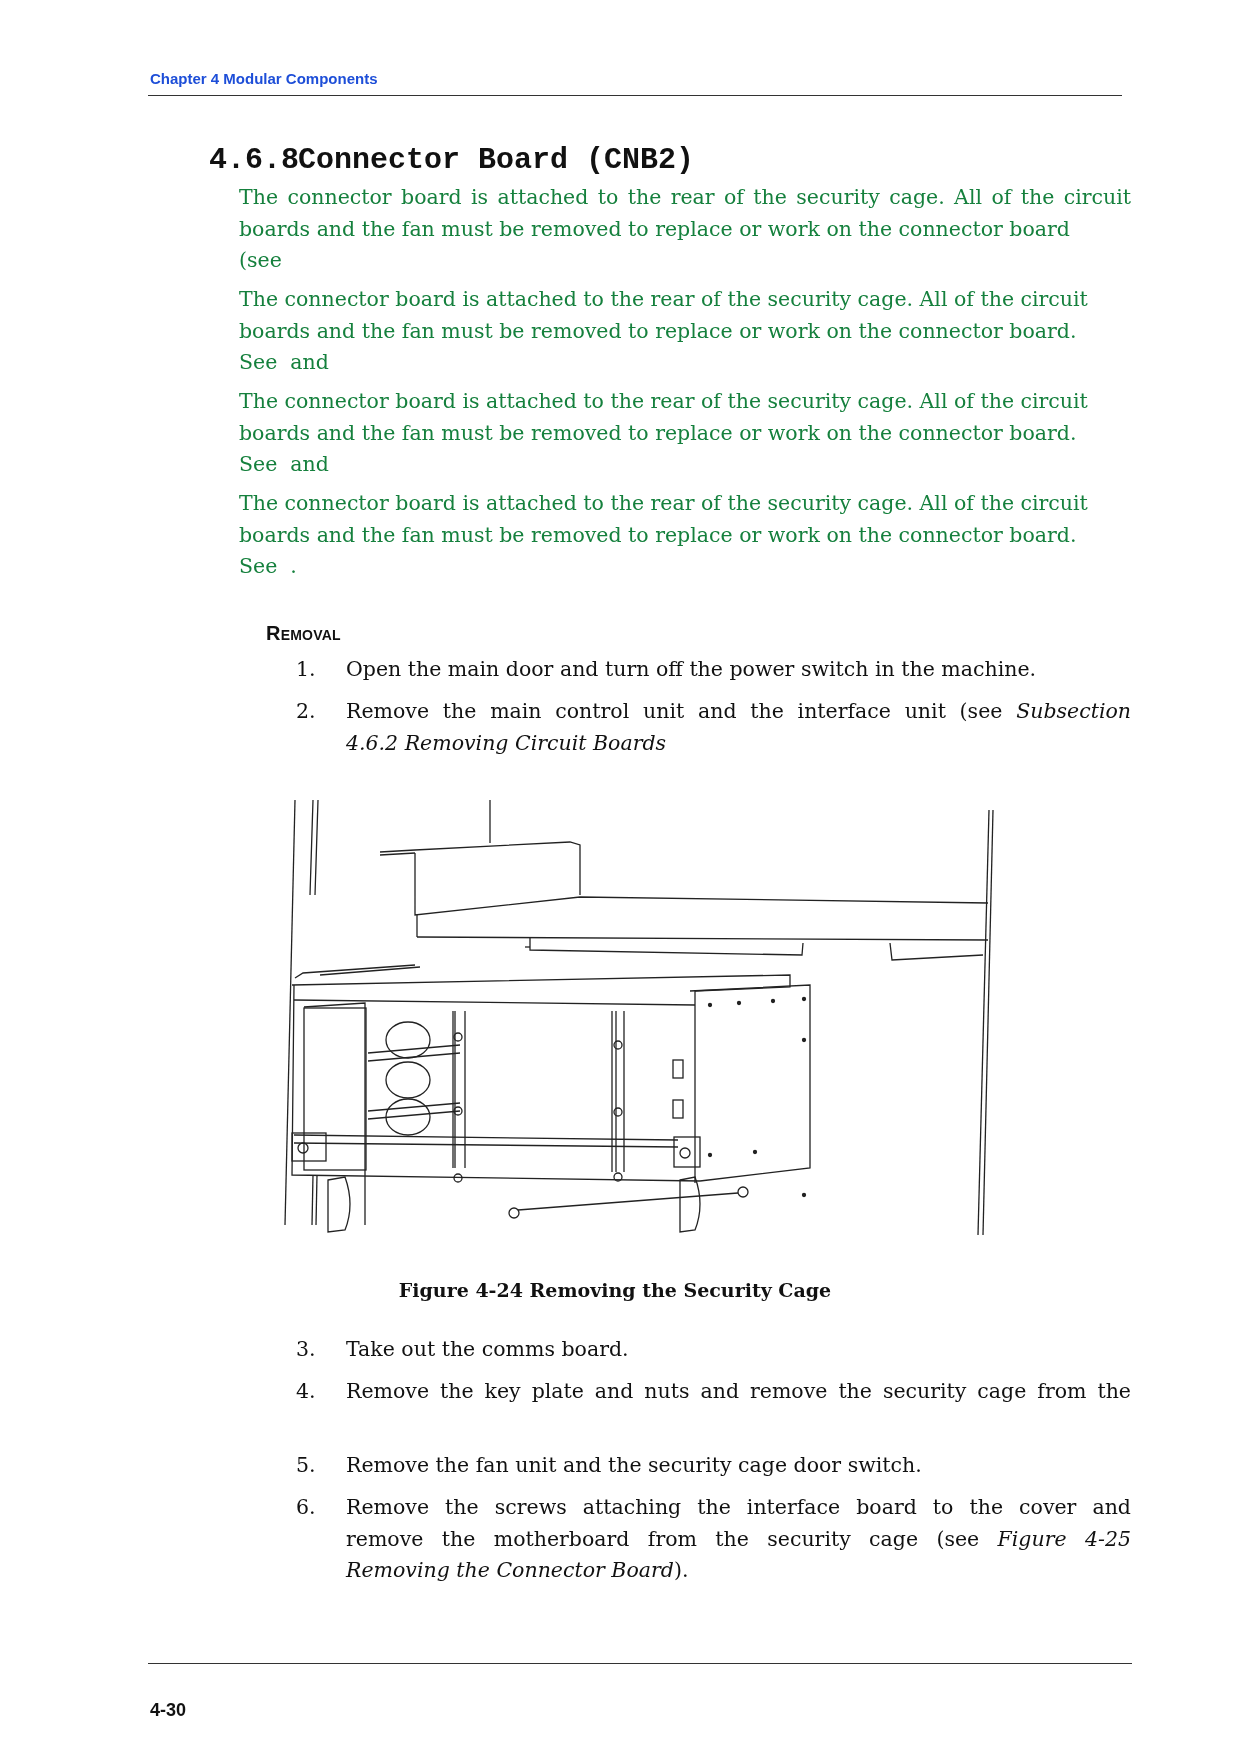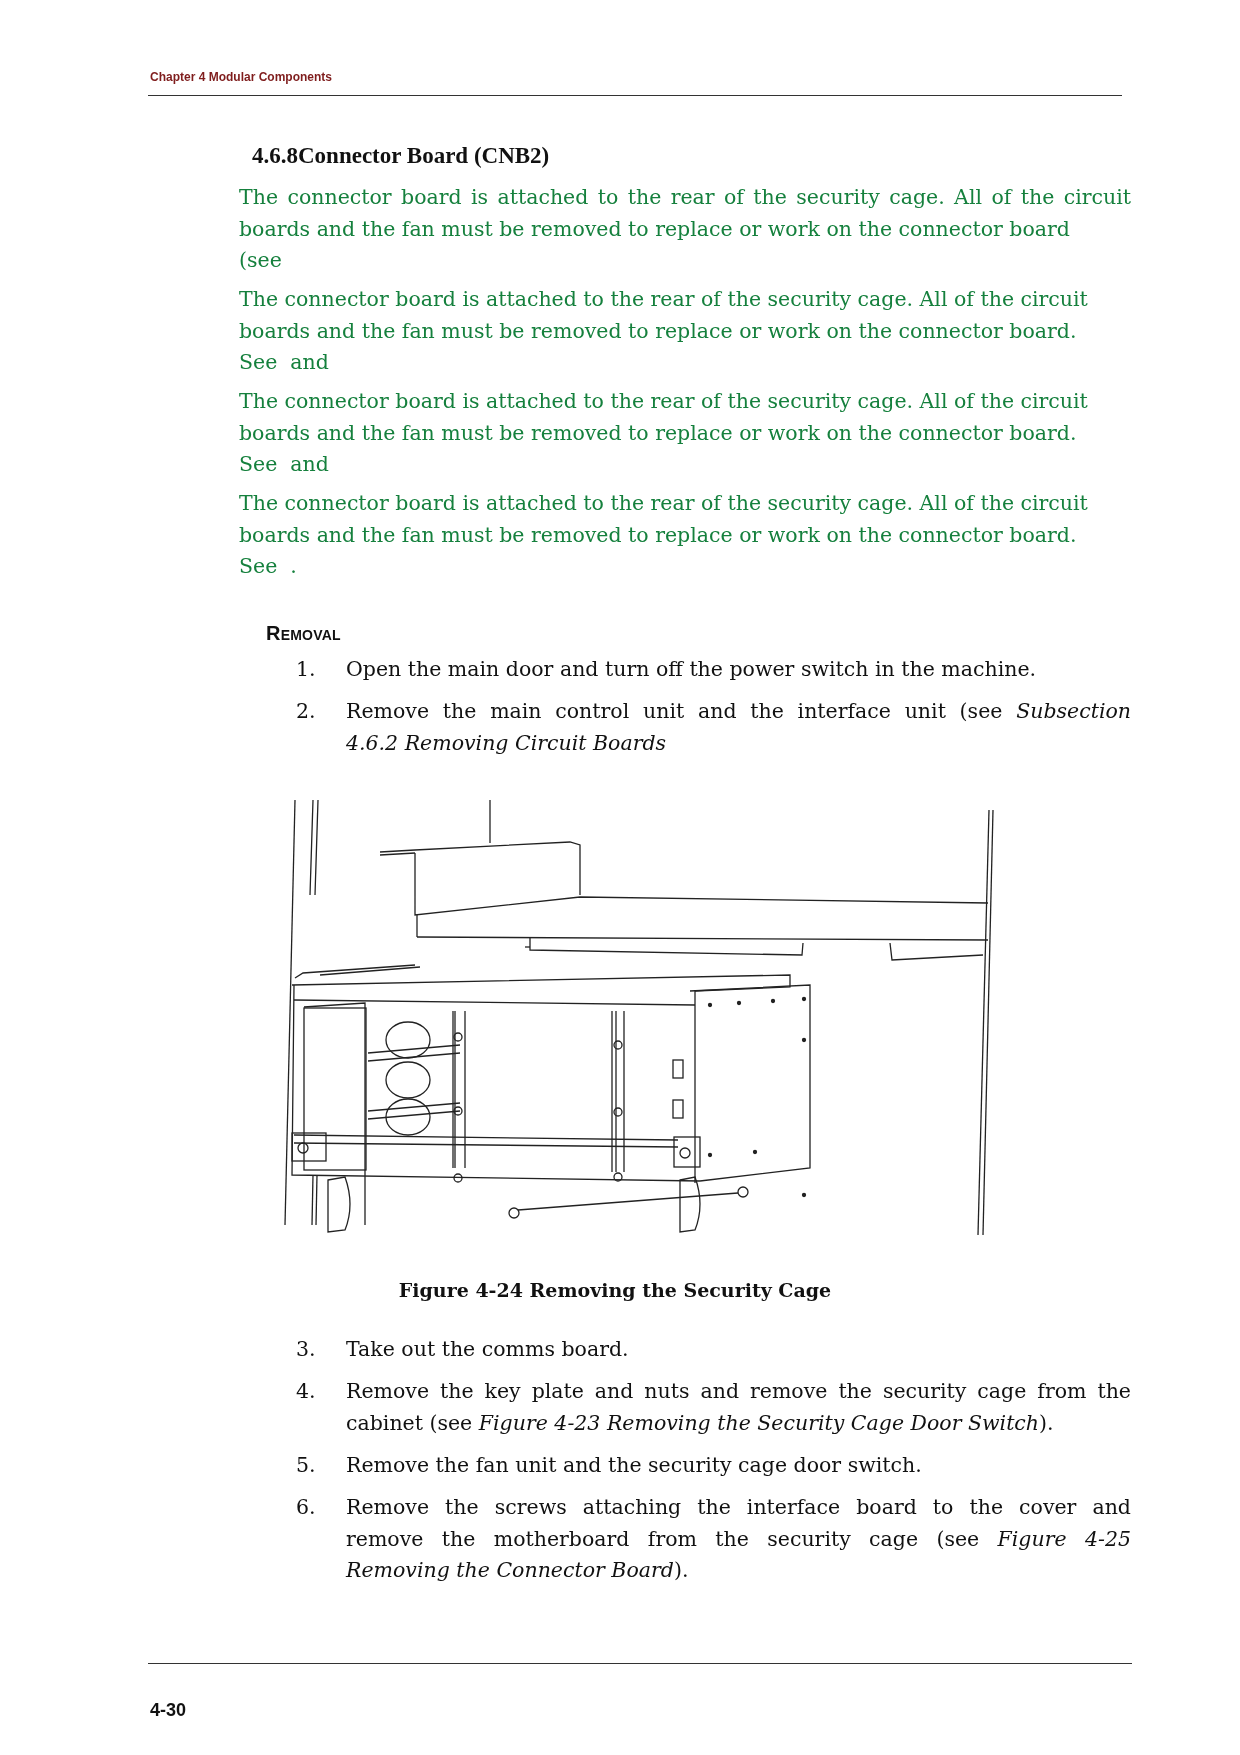--- a/index.html
+++ b/index.html
@@ -1,32 +1,31 @@
 <!DOCTYPE html>
 <html><head>
   <meta charset="utf-8">
   <style>
     html, body { margin: 0; padding: 0; background: #ffffff; }
     body { width: 1240px; height: 1755px; position: relative; overflow: hidden; color: #111; }
     .page { position: absolute; left: 0; top: 0; width: 1240px; height: 1755px; }
 
     .running-header {
       position: absolute; left: 150px; top: 70px;
-      font-family: "Liberation Sans", sans-serif; font-weight: bold; font-size: 12px; color: #7f1d1d;
+      font-family: "Liberation Sans", sans-serif; font-weight: bold; font-size: 15px; color: #1d4ed8;
     }
     .header-rule {
       position: absolute; left: 148px; top: 95px; width: 974px; height: 0;
       border-top: 1.5px solid #333;
     }
 
     .section-heading {
       position: absolute; left: 209px; top: 143px;
-      font-family: Liberation Serif, serif; font-weight: bold; font-size: 23px; color: #111;
+      font-family: Liberation Mono, monospace; font-weight: bold; font-size: 30px; color: #111;
       white-space: nowrap;
-      text-align: right;
     }
     .section-heading .num { display: inline-block; width: 89px; }
 
     .body-block {
       position: absolute; left: 239px; width: 892px;
       font-family: "DejaVu Serif", serif; font-size: 20.5px; line-height: 31.5px;
       text-align: justify; color: #15803d;
     }
     .body-block .line { display: block; white-space: nowrap; }
     .p1 { top: 182px; }
@@ -220,21 +219,20 @@
     <span class="n">3.</span>
     <div class="t">
         <span class="line">Take out the comms board.</span>
       </div>
   </div>
 
   <div class="step s4">
     <span class="n">4.</span>
     <div class="t">
       <span class="line j">Remove the key plate and nuts and remove the security cage from the</span>
-      <span class="line"><span>cabinet (see </span><i>Figure 4-23 Removing the Security Cage Door Switch</i><span>).</span></span>
     </div>
   </div>
 
   <div class="step s5">
     <span class="n">5.</span>
     <div class="t">
         <span class="line">Remove the fan unit and the security cage door switch.</span>
       </div>
   </div>
 

